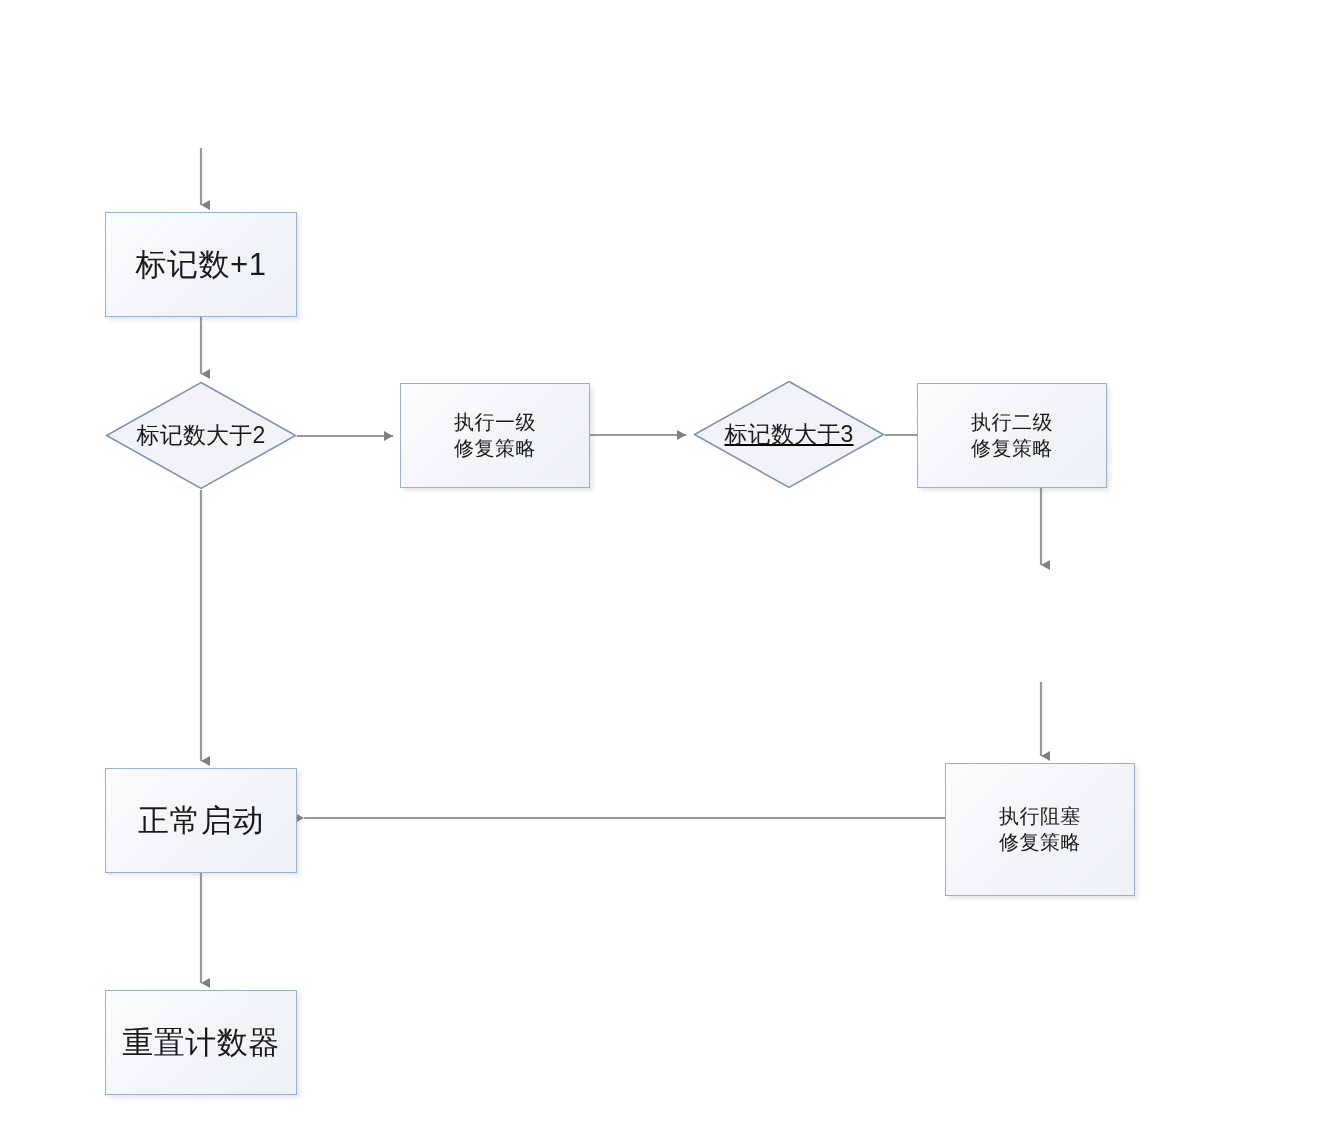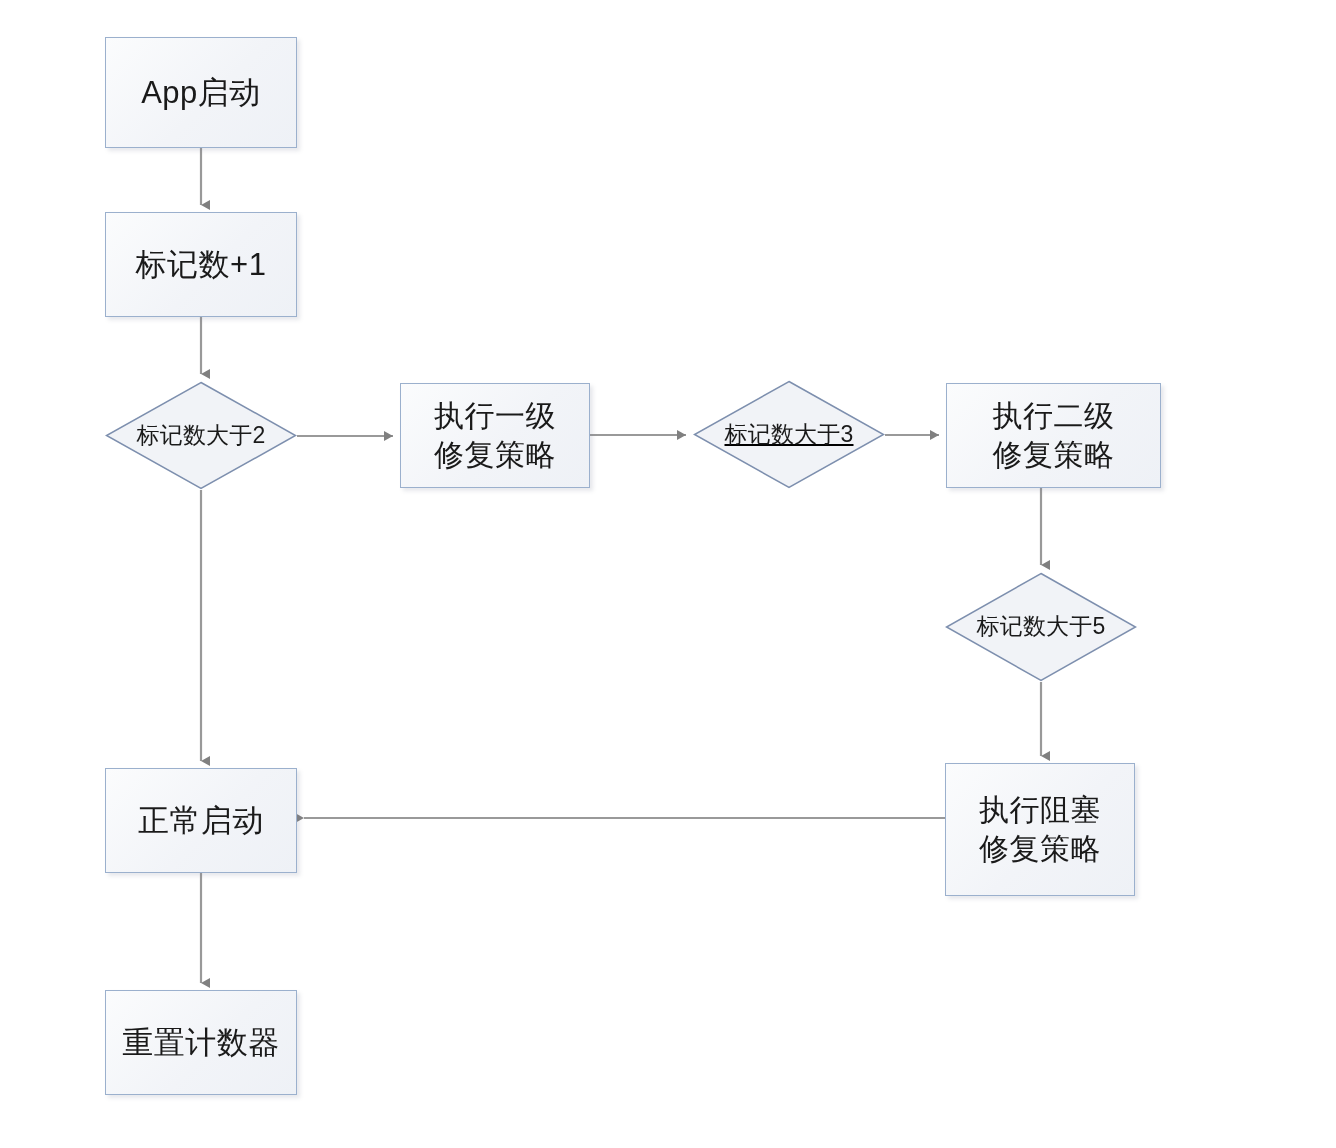--- a/index.html
+++ b/index.html
@@ -65,21 +65,21 @@
     letter-spacing: 0.5px;
   }
   .label-rect {
     font-size: 31px;
   }
   .label-diamond {
     font-size: 23px;
     letter-spacing: 0.2px;
   }
   .label-small {
-    font-size: 30px;
+    font-size: 20px;
   }
 </style>
 </head>
 <body>
 
 <div id="flow-canvas">
 
   <svg id="edge-layer" viewBox="0 0 1336 1148">
     <defs>
       <marker id="arrow-down" markerWidth="12" markerHeight="12" refX="5" refY="9" orient="auto" markerUnits="userSpaceOnUse">
@@ -110,23 +110,20 @@
       <line x1="1041" y1="488" x2="1041" y2="565" marker-end="url(#arrow-down)"></line>
 
       <line x1="1041" y1="682" x2="1041" y2="756" marker-end="url(#arrow-down)"></line>
 
       <line x1="945" y1="818" x2="304" y2="818" marker-end="url(#arrow-left)"></line>
 
       <line x1="201" y1="873" x2="201" y2="983" marker-end="url(#arrow-down)"></line>
     </g>
   </svg>
 
-  <div class="node node-rect" style="left:105px; top:37px; width:192px; height:111px;">
-    <div class="node-label label-rect">App启动</div>
-  </div>
 
   <div class="node node-rect" style="left:105px; top:212px; width:192px; height:105px;">
     <div class="node-label label-rect">标记数+1</div>
   </div>
 
   <div class="node node-diamond" style="left:105px; top:381px; width:192px; height:109px;">
     <svg class="diamond-shape" viewBox="0 0 192 109" preserveAspectRatio="none">
       <polygon points="96,1.5 190.5,54.5 96,107.5 1.5,54.5" fill="#f1f3f7" stroke="#7d8fae" stroke-width="1.5"></polygon>
     </svg>
     <div class="node-label label-diamond">标记数大于2</div>
@@ -137,31 +134,25 @@
 修复策略</div>
   </div>
 
   <div class="node node-diamond" style="left:693px; top:380px; width:192px; height:109px;text-decoration:underline;">
     <svg class="diamond-shape" viewBox="0 0 192 109" preserveAspectRatio="none">
       <polygon points="96,1.5 190.5,54.5 96,107.5 1.5,54.5" fill="#f1f3f7" stroke="#7d8fae" stroke-width="1.5"></polygon>
     </svg>
     <div class="node-label label-diamond">标记数大于3</div>
   </div>
 
-  <div class="node node-rect" style="left:946px; top:383px; width:215px; height:105px;">
+  <div class="node node-rect" style="left:917px; top:383px; width:190px; height:105px;">
     <div class="node-label label-small">执行二级
 修复策略</div>
   </div>
 
-  <div class="node node-diamond" style="left:945px; top:572px; width:192px; height:110px;">
-    <svg class="diamond-shape" viewBox="0 0 192 110" preserveAspectRatio="none">
-      <polygon points="96,1.5 190.5,55 96,108.5 1.5,55" fill="#f1f3f7" stroke="#7d8fae" stroke-width="1.5"></polygon>
-    </svg>
-    <div class="node-label label-diamond">标记数大于5</div>
-  </div>
 
   <div class="node node-rect" style="left:945px; top:763px; width:190px; height:133px;">
     <div class="node-label label-small">执行阻塞
 修复策略</div>
   </div>
 
   <div class="node node-rect" style="left:105px; top:990px; width:192px; height:105px;">
     <div class="node-label label-rect">重置计数器</div>
   </div>
 

